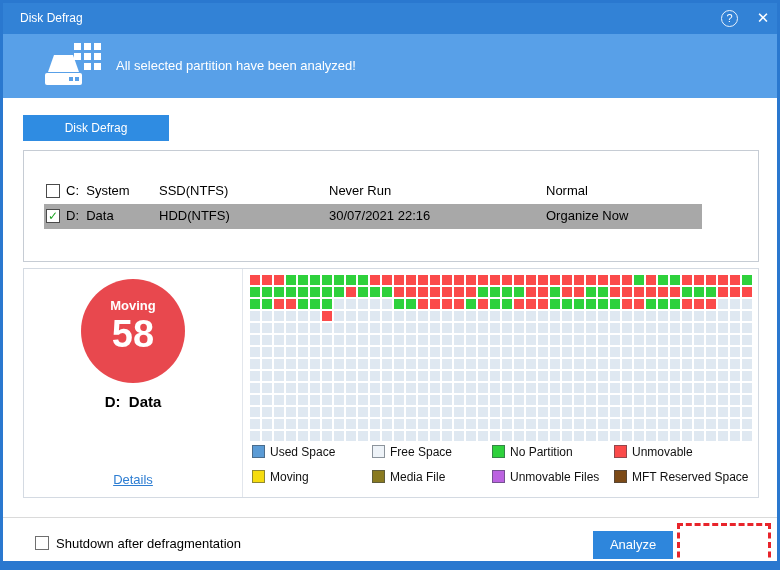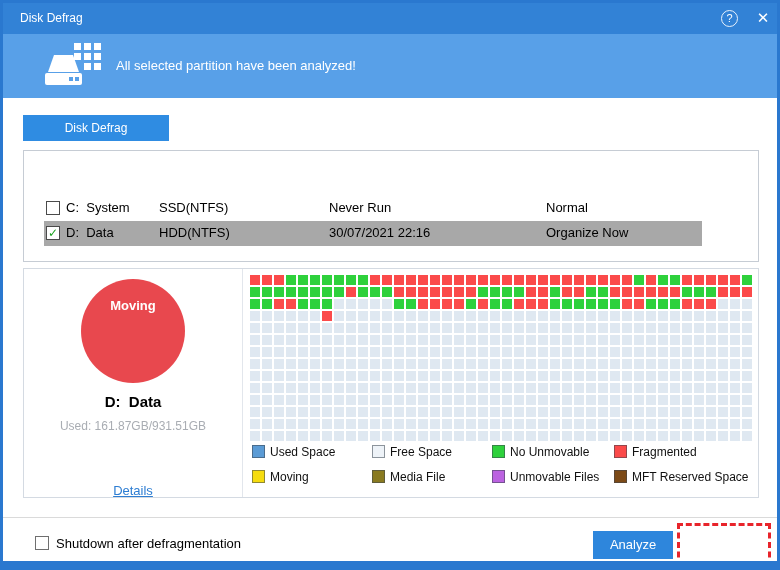--- a/index.html
+++ b/index.html
@@ -22,41 +22,41 @@
   #banner-text { position:absolute; left:113px; top:0; line-height:64px; color:#fff; font-size:13px; }
   
   #tab-disk-defrag { position:absolute; left:20px; top:112px; width:146px; height:26px; background:#2f8ce2;
     color:#fff; font-size:12px; text-align:center; line-height:26px; cursor:pointer; }
   
   #table { position:absolute; left:20px; top:147px; width:736px; height:112px; border:1px solid #c6ccd4; background:#fff; }
   #table-header { position:absolute; left:0; top:0; right:0; height:24px;
     background:linear-gradient(#fefefe,#f3f6fa); border-bottom:1px solid #d8dce1; font-size:13px; color:#111; }
   .th { position:absolute; top:4px; white-space:pre; }
   #th-sep { position:absolute; left:668px; top:3px; width:1px; height:18px; background:#dcdfe3; }
-  .trow { position:absolute; left:0; right:0; height:25px; font-size:13px; color:#000;margin-top:17px; }
+  .trow { position:absolute; left:0; right:0; height:25px; font-size:13px; color:#000; }
   #row-0 { top:28px; }
   #row-1 { top:53px; }
   #row-1 .hl { position:absolute; left:20px; top:0; width:658px; height:25px; background:#a8a8a8; }
   .cb { position:absolute; left:22px; top:5px; width:14px; height:14px; border:1px solid #4a4a4a; background:#fff;
     text-align:center; line-height:12px; font-size:12px; font-weight:bold; color:#1ca321; cursor:pointer; }
   .cell-part { position:absolute; left:42px; top:4px; white-space:pre; }
   .cell-media { position:absolute; left:135px; top:4px; }
   .cell-last { position:absolute; left:305px; top:4px; }
   .cell-status { position:absolute; left:522px; top:4px; }
   
   #panel { position:absolute; left:20px; top:265px; width:736px; height:230px; border:1px solid #d4dae2; background:#fff; }
   #panel-divider { position:absolute; left:218px; top:0; width:1px; height:100%; background:#e2e6ec; }
   #score-circle { position:absolute; left:57px; top:10px; width:104px; height:104px; border-radius:50%;
     background:#e8484e; color:#fff; text-align:center; }
   #score-label { margin-top:19px; font-size:13px; font-weight:bold; }
   #score-value { font-size:38px; font-weight:bold; line-height:42px; }
   #drive-name { position:absolute; left:0; top:124px; width:218px; text-align:center; font-size:15px; font-weight:bold; color:#000; white-space:pre; }
   #drive-used { position:absolute; left:0; top:150px; width:218px; text-align:center; font-size:12px; color:#a9adb3; }
   #drive-status { position:absolute; left:0; top:174px; width:218px; text-align:center; font-size:12px; color:#1a1a1a; }
-  #details-link { position:absolute; left:0; top:214px; width:218px; text-align:center; font-size:13px; }
+  #details-link { position:absolute; left:0; top:203px; width:218px; text-align:center; font-size:13px; }
   #details-link a { color:#2d7dd2; text-decoration:underline; cursor:pointer; }
   
   #block-map { position:absolute; left:226px; top:6px; display:grid;
     grid-template-columns:repeat(42,10px); grid-auto-rows:10px; gap:2px; }
   .blk { width:10px; height:10px; }
   
   .legend-item { position:absolute; height:15px; font-size:12px; color:#111; }
   .legend-item .sw { display:inline-block; width:13px; height:13px; vertical-align:-2px;
     border:1px solid rgba(60,70,80,0.55); margin-right:5px; }
   
@@ -124,23 +124,23 @@
       <span class="cell-last">30/07/2021 22:16</span>
       <span class="cell-status">Organize Now</span>
     </div>
   </div>
 
   <div id="panel">
     <div id="panel-divider"></div>
 
     <div id="score-circle" style="background: rgb(232, 72, 78);">
       <div id="score-label">Moving</div>
+      <div id="score-value">58</div>
     </div>
     <div id="drive-name">D:  Data</div>
-    <div id="drive-used">Used: 161.87GB/931.51GB</div>
     <div id="details-link">
       <a>Details</a>
     </div>
 
     <div id="block-map">
         <div class="blk" style="background: rgb(251, 74, 74);"></div>
         <div class="blk" style="background: rgb(251, 74, 74);"></div>
         <div class="blk" style="background: rgb(251, 74, 74);"></div>
         <div class="blk" style="background: rgb(46, 209, 60);"></div>
         <div class="blk" style="background: rgb(46, 209, 60);"></div>
@@ -729,24 +729,24 @@
         <div class="blk" style="background: rgb(223, 232, 241);"></div>
       </div>
 
     <div class="legend-item" style="left:228px; top:176px">
       <span class="sw" style="background: rgb(91, 155, 213);"></span><span>Used Space</span>
     </div>
     <div class="legend-item" style="left:348px; top:176px">
       <span class="sw" style="background: rgb(238, 243, 248);"></span><span>Free Space</span>
     </div>
     <div class="legend-item" style="left:468px; top:176px">
-      <span class="sw" style="background: rgb(46, 209, 60);"></span><span>No Unmovable</span>
+      <span class="sw" style="background: rgb(46, 209, 60);"></span><span>No Partition</span>
     </div>
     <div class="legend-item" style="left:590px; top:176px">
-      <span class="sw" style="background: rgb(251, 74, 74);"></span><span>Fragmented</span>
+      <span class="sw" style="background: rgb(251, 74, 74);"></span><span>Unmovable</span>
     </div>
     <div class="legend-item" style="left:228px; top:201px">
       <span class="sw" style="background: rgb(246, 220, 14);"></span><span>Moving</span>
     </div>
     <div class="legend-item" style="left:348px; top:201px">
       <span class="sw" style="background: rgb(137, 122, 32);"></span><span>Media File</span>
     </div>
     <div class="legend-item" style="left:468px; top:201px">
       <span class="sw" style="background: rgb(187, 98, 224);"></span><span>Unmovable Files</span>
     </div>

